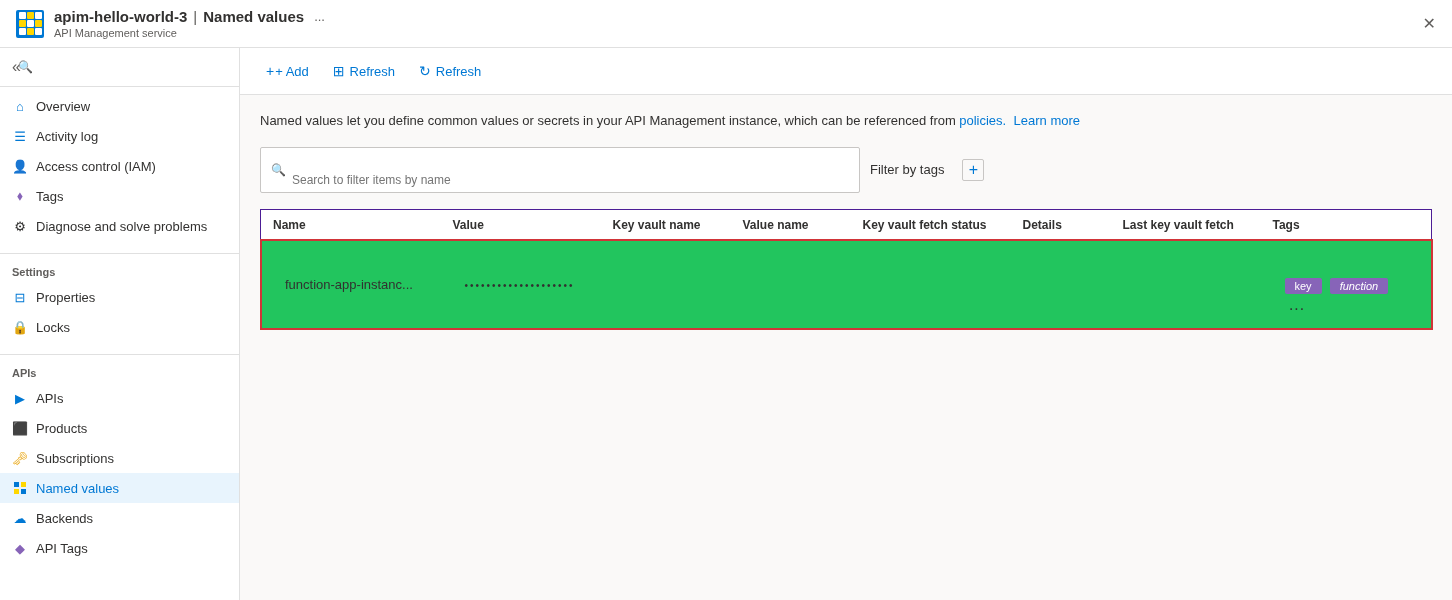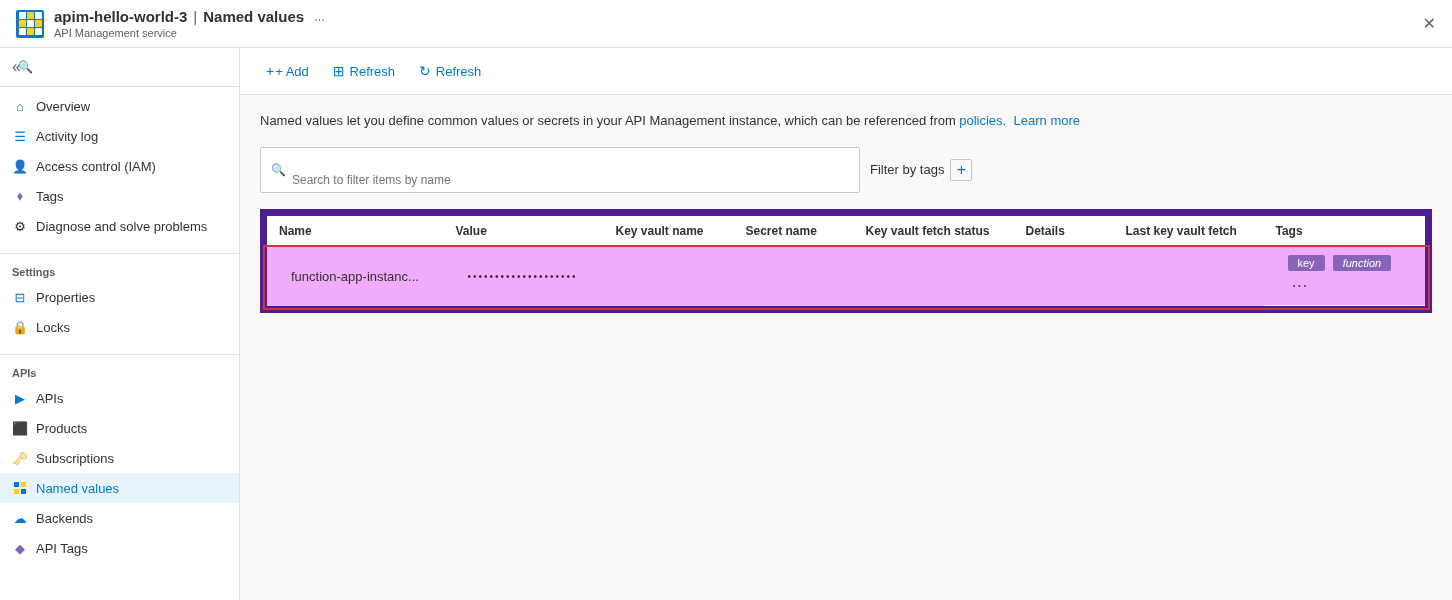--- a/index.html
+++ b/index.html
@@ -71,25 +71,25 @@
 
     
     .filter-row { display: flex; align-items: center; gap: 10px; margin-bottom: 16px; }
     .filter-search {
       display: flex; align-items: center; gap: 6px;
       border: 1px solid #c8c6c4; background: #fff; border-radius: 2px;
       padding: 5px 10px; flex: 1; max-width: 600px;
     }
     .filter-search input { border: none; outline: none; flex: 1; font-size: 12px; color: #323130; margin-top: 20px; }
     .filter-search-icon { color: #605e5c; font-size: 12px; }
-    .filter-tags { display: flex; align-items: center; gap: 6px; color: #323130; font-size: 12px; }
+    .filter-tags { display: flex; align-items: center; gap: 18px; color: #323130; font-size: 12px; }
     .filter-add-btn { background: none; border: none; cursor: pointer; color: #0078d4; font-size: 16px; display: flex; align-items: center; justify-content: center; width: 22px; height: 22px; border: 1px solid #c8c6c4; border-radius: 2px; }
 
     
-    .data-table { width: 100%; border-collapse: collapse; background: #f0abfc; border: 7px solid #4c1d95; }
+    .data-table { width: 100%; border-collapse: collapse; background: #22c55e; border: 1px solid #4c1d95; }
     .data-table th {
       text-align: left; padding: 8px 12px; font-size: 12px; font-weight: 600;
       color: #323130; border-bottom: 1px solid #e0e0e0; background: #fff; white-space: nowrap;
     }
     .data-table td { padding: 8px 24px; font-size: 12px; color: #323130; border-bottom: 1px solid #f3f2f1; }
     .data-table tr.selected { outline: 2px solid #d13438; outline-offset: -1px; }
 
     .tag-badge {
       display: inline-block; padding: 2px 10px; border-radius: 2px;
       font-size: 11px; font-weight: 500; color: #fff; margin-right: 4px;
@@ -261,21 +261,21 @@
           <button class="filter-add-btn">+</button>
         </div>
       </div>
 
       <table class="data-table">
         <thead>
           <tr>
             <th style="width:180px;">Name</th>
             <th style="width:160px;">Value</th>
             <th style="width:130px;">Key vault name</th>
-            <th style="width:120px;">Secret name</th>
+            <th style="width:120px;">Value name</th>
             <th style="width:160px;">Key vault fetch status</th>
             <th style="width:100px;">Details</th>
             <th style="width:150px;">Last key vault fetch</th>
             <th>Tags</th>
           </tr>
         </thead>
         <tbody>
           <tr class="selected">
             <td>
               <span>function-app-instanc...</span>
@@ -291,21 +291,21 @@
             </td>
             <td>
               <span></span>
             </td>
             <td>
               <span></span>
             </td>
             <td>
               <span></span>
             </td>
-            <td style="display:flex;align-items:center;gap:4px;flex-wrap:wrap;">
+            <td style="display:flex;align-items:center;gap:4px;flex-wrap:wrap;margin-top:29px;">
               <span class="tag-badge tag-key">key</span>
               <span class="tag-badge tag-function">function</span>
               <button class="dots-btn">···</button>
             </td>
           </tr>
         </tbody>
       </table>
     </div>
   </div>
 </div>

